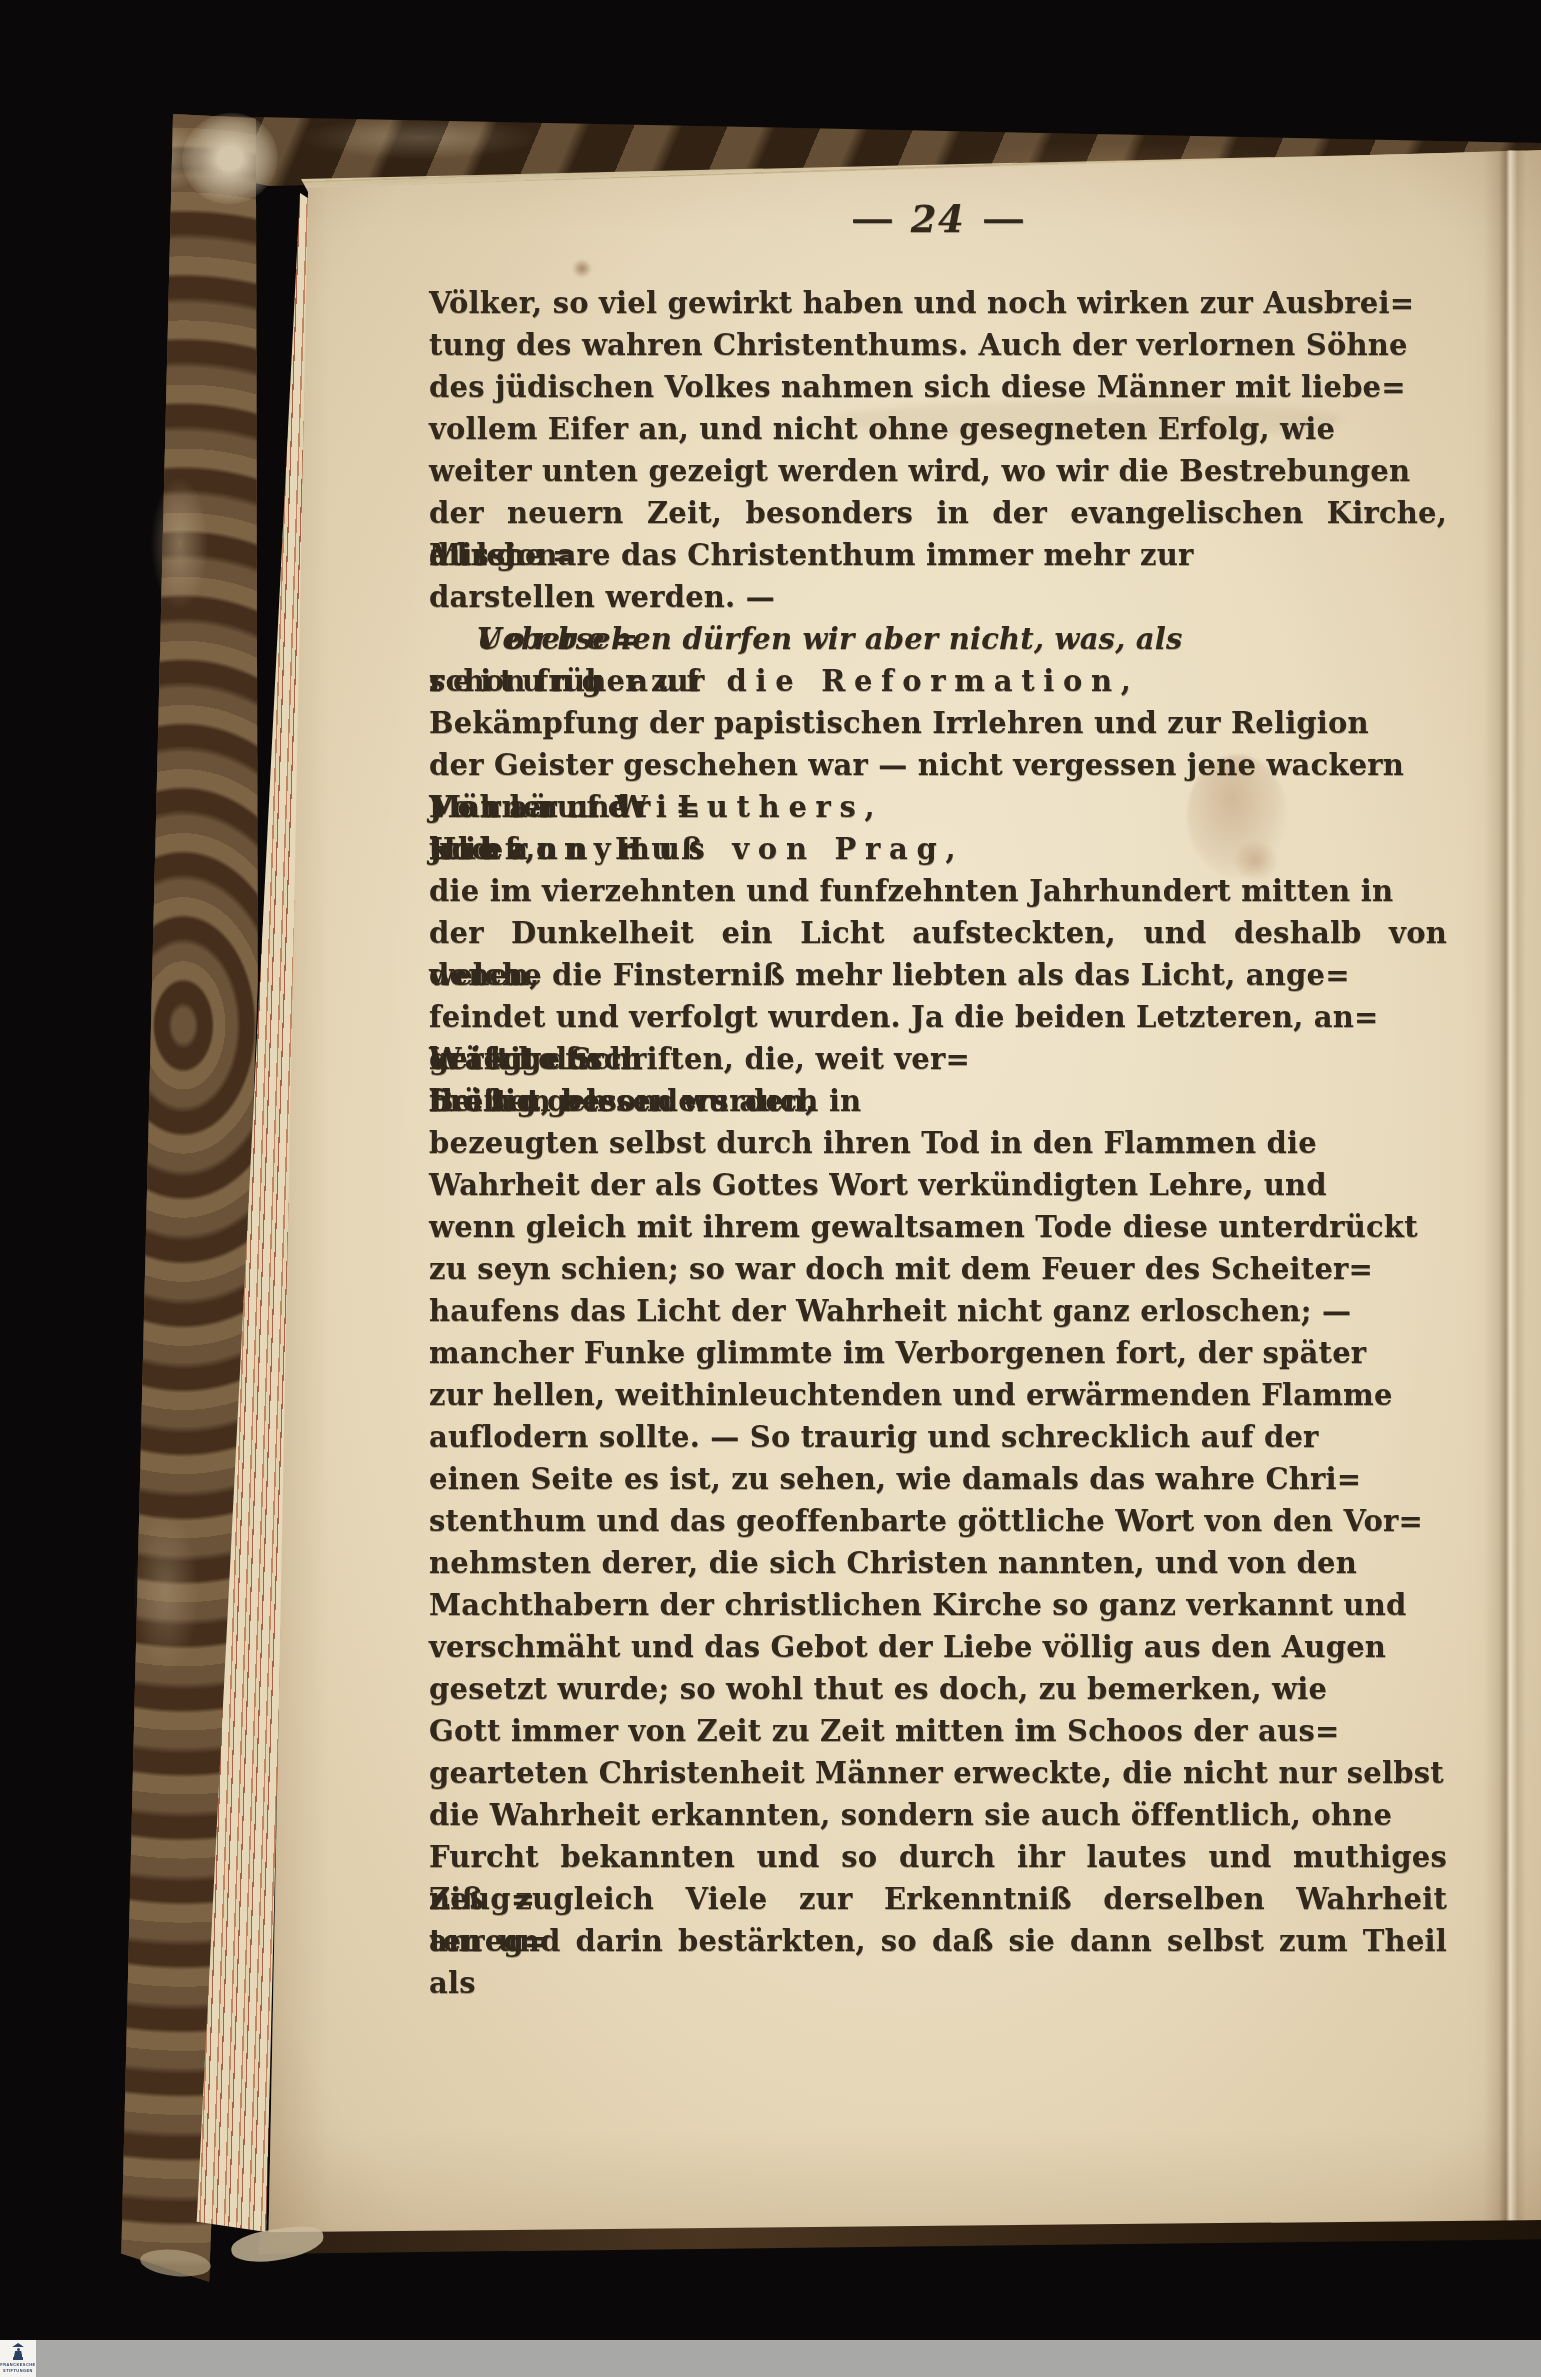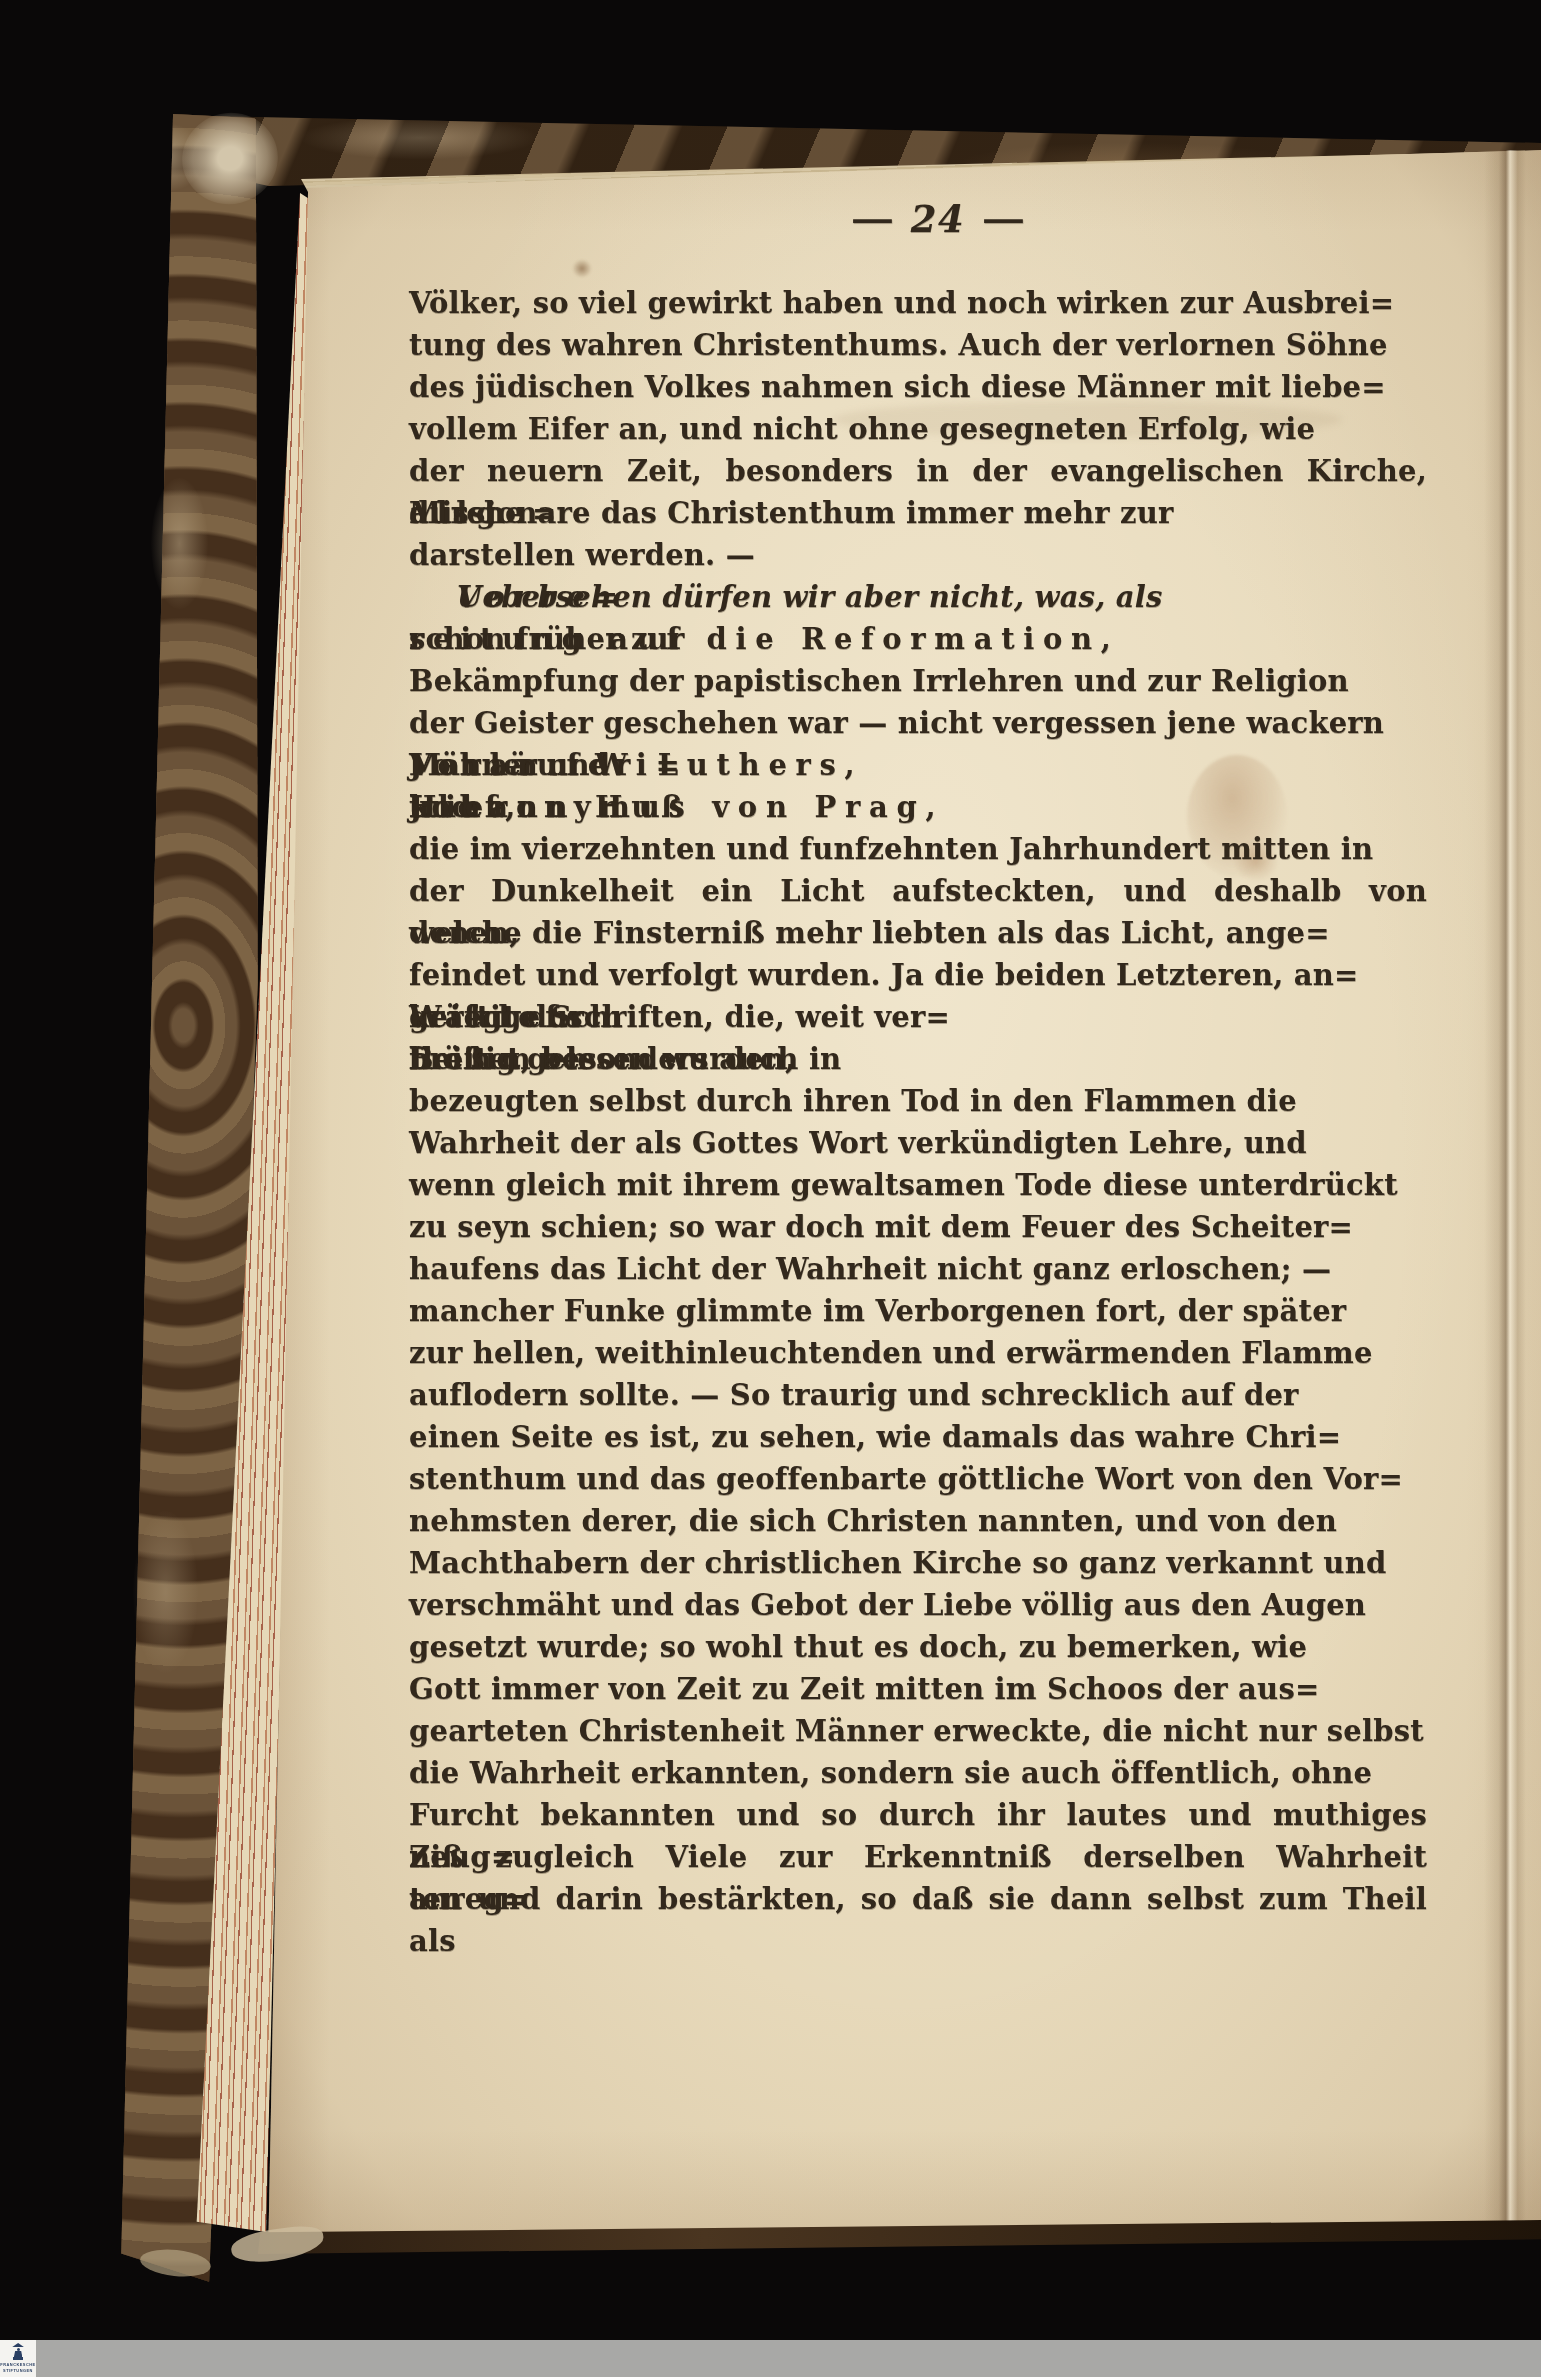--- a/index.html
+++ b/index.html
@@ -63,21 +63,21 @@
     background:radial-gradient(ellipse,rgba(110,72,38,.55),transparent 70%);}
   .stain4{left:833px;top:401px;width:509px;height:37px;border-radius:50%;filter:blur(3.9px);
     background:rgba(160,140,105,.14);}
 
   
   .header{left:429px;top:197px;width:1018px;display:flex;align-items:center;justify-content:center;
     gap:23px;color:#32281c;font:700 31px "DejaVu Serif",serif;
     text-shadow:0.3px 0.5px 0.6px rgba(50,38,24,.35);}
   .header .num{position:static;font-size:37px;letter-spacing:1.5px;font-style:italic;}
   .header .dash{position:static;transform:scaleX(1.4);}
-  .text{left:409px;top:282px;width:1018px;color:#32281c;
+  .text{left:429px;top:282px;width:1018px;color:#32281c;
     font:700 29px/42px "DejaVu Serif",serif;letter-spacing:0.2px;
     text-shadow:0.3px 0.5px 0.6px rgba(50,38,24,.35);}
   .text .line{position:relative;text-align:justify;text-align-last:justify;height:42px;overflow:visible;}
   .text .line.noj{text-align-last:left;}
   .text .line.ind{padding-left:48px;font-style:italic;}
   .text .sp{letter-spacing:.30em;}
 
   
   .footer-bar{left:0;top:2340px;width:1542px;height:37px;background:#a8a8a6;}
   .stamp{left:0;top:0;width:36px;height:37px;background:#f4f3f0;}
@@ -128,20 +128,23 @@
       <div class="line">
         <span>tung des wahren Christenthums. Auch der verlornen Söhne</span>
       </div>
       <div class="line">
         <span>des jüdischen Volkes nahmen sich diese Männer mit liebe=</span>
       </div>
       <div class="line">
         <span>vollem Eifer an, und nicht ohne gesegneten Erfolg, wie</span>
       </div>
       <div class="line">
+        <span>weiter unten gezeigt werden wird, wo wir die Bestrebungen</span>
+      </div>
+      <div class="line">
         <span>der neuern Zeit, besonders in der evangelischen Kirche, durch</span>
       </div>
       <div class="line">
         <span>Missionare das Christenthum immer mehr zur </span>
         <span class="sp">allge=</span>
       </div>
       <div class="line noj">
         <span>darstellen werden. —</span>
       </div>
       <div class="line ind">

